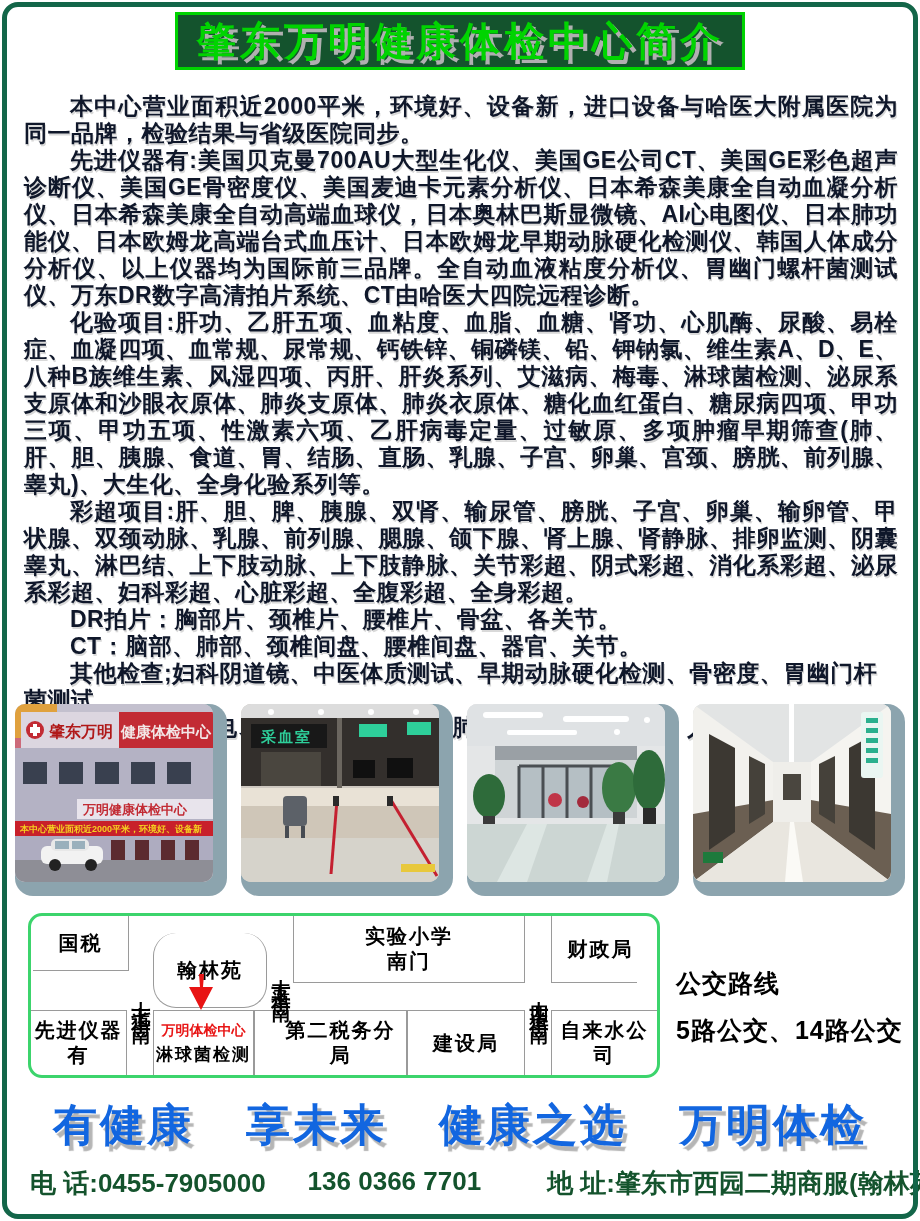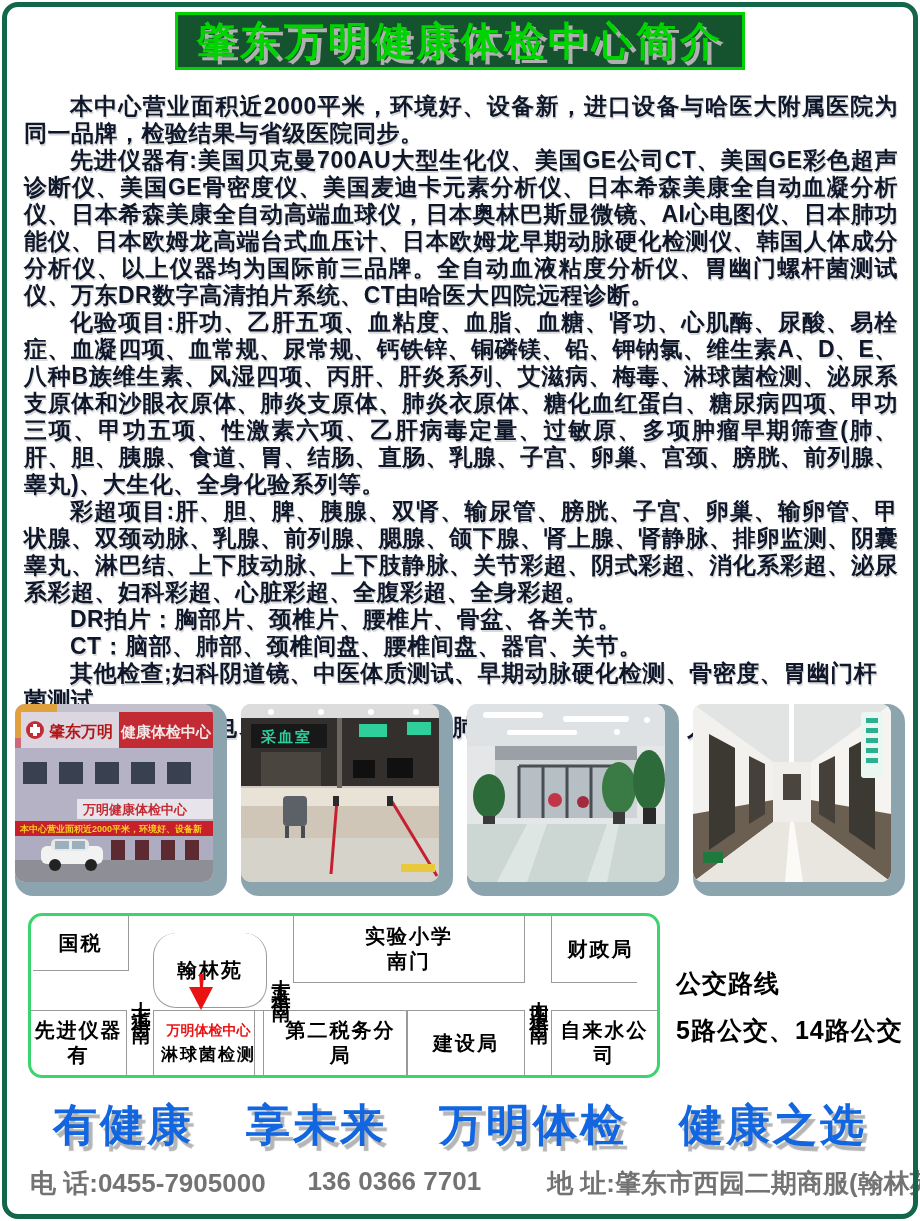--- a/index.html
+++ b/index.html
@@ -29,21 +29,21 @@
   .map { position:absolute; left:28px; top:913px; width:632px; height:165px;
          border:3px solid #3cd46c; border-radius:14px; background:#fff; }
   .mcell { position:absolute; border:1.5px solid #9a9a9a; display:flex; flex-direction:column;
            align-items:center; justify-content:center; font-size:20px; font-weight:bold; color:#000;
            text-align:center; line-height:25px; letter-spacing:2px; }
   .c-guoshui  { left:2px;   top:0;  width:96px;  height:55px; border-top:none; border-left:none; }
   .c-hanlin   { left:122px;top:17px; width:114px; height:75px; border-top:none;border-radius:23px; }
   .c-shiyan   { left:262px;top:0; width:232px; height:67px; border-top:none; }
   .c-caizheng { left:520px;top:0; width:86px; height:67px; border-top:none; border-right:none;padding-left:12px; }
   .c-huanbao  { left:0;   top:94px; width:96px;  height:65px; border-bottom:none; border-left:none; }
-  .c-wanming  { left:122px;top:94px; width:111px; height:65px; border-bottom:none; }
+  .c-wanming  { left:122px;top:94px; width:101px; height:65px; border-bottom:none; }
   .c-shuiwu   { left:223px;top:94px; width:153px; height:65px; border-bottom:none;padding-left:20px; }
   .c-jianshe  { left:376px;top:94px; width:118px; height:65px; border-bottom:none; }
   .c-zilaishui{ left:520px;top:94px; width:106px; height:65px; border-bottom:none; border-right:none; }
   .c-wanming .red-label { color:#e81414; font-size:14px; line-height:18px; letter-spacing:0; }
   .c-wanming .blk-label { color:#000; font-size:17px; line-height:22px; margin-top:5px; }
   .street { position:absolute; writing-mode:vertical-lr; text-orientation:upright;
             font-size:19px; font-weight:bold; letter-spacing:6px; color:#000;
             display:flex; justify-content:center; }
   .s17 { left:97px;  top:10px; width:25px; height:148px; }
   .s15 { left:237px; top:3px;  width:25px; height:118px; }
@@ -55,21 +55,21 @@
               color:#000; line-height:47px; letter-spacing:1px; }
 
   
   .slogan { position:absolute; top:1096px; left:0; right:0; display:flex; justify-content:center;
             font-size:44px; font-weight:bold; color:#1266e0; letter-spacing:3px;
             text-shadow:4px 5px 1px #b5b5b5;align-items:flex-end; }
   .slogan span { margin:0 26px; white-space:nowrap; }
 
   
   .contact { position:absolute; top:1166px; left:30px; width:868px; display:flex;
-             font-size:26px; font-weight:bold; color:#737373; white-space:nowrap; }
+             font-size:26px; font-weight:bold; color:#14532d; white-space:nowrap; }
   .contact .mobile { margin-left:42px; }
   .contact .address { margin-left:66px; }
 </style>
 </head>
 <body>
 
 <div class="page">
   <div class="page-border"></div>
 
   <div class="title-wrap">
@@ -273,22 +273,22 @@
   </div>
 
   <div class="bus-info">
     <div>公交路线</div>
     <div>5路公交、14路公交</div>
   </div>
 
   <div class="slogan">
     <span>有健康</span>
     <span>享未来</span>
+    <span>健康之选</span>
     <span>万明体检</span>
-    <span>健康之选</span>
   </div>
 
   <div class="contact">
     <span class="phone">电 话:0455-7905000</span>
     <span class="mobile">136 0366 7701</span>
     <span class="address">地 址:肇东市西园二期商服(翰林苑对面)</span>
   </div>
 </div>
 
 </body></html>

